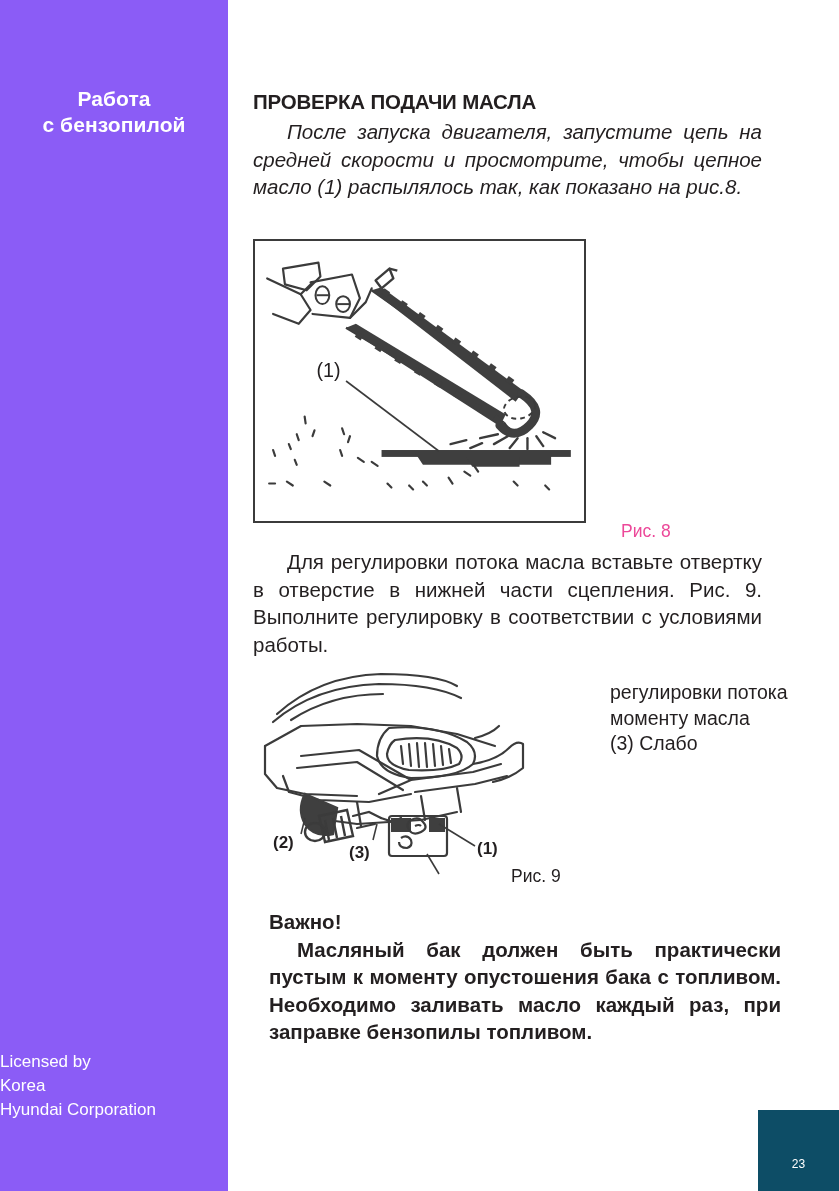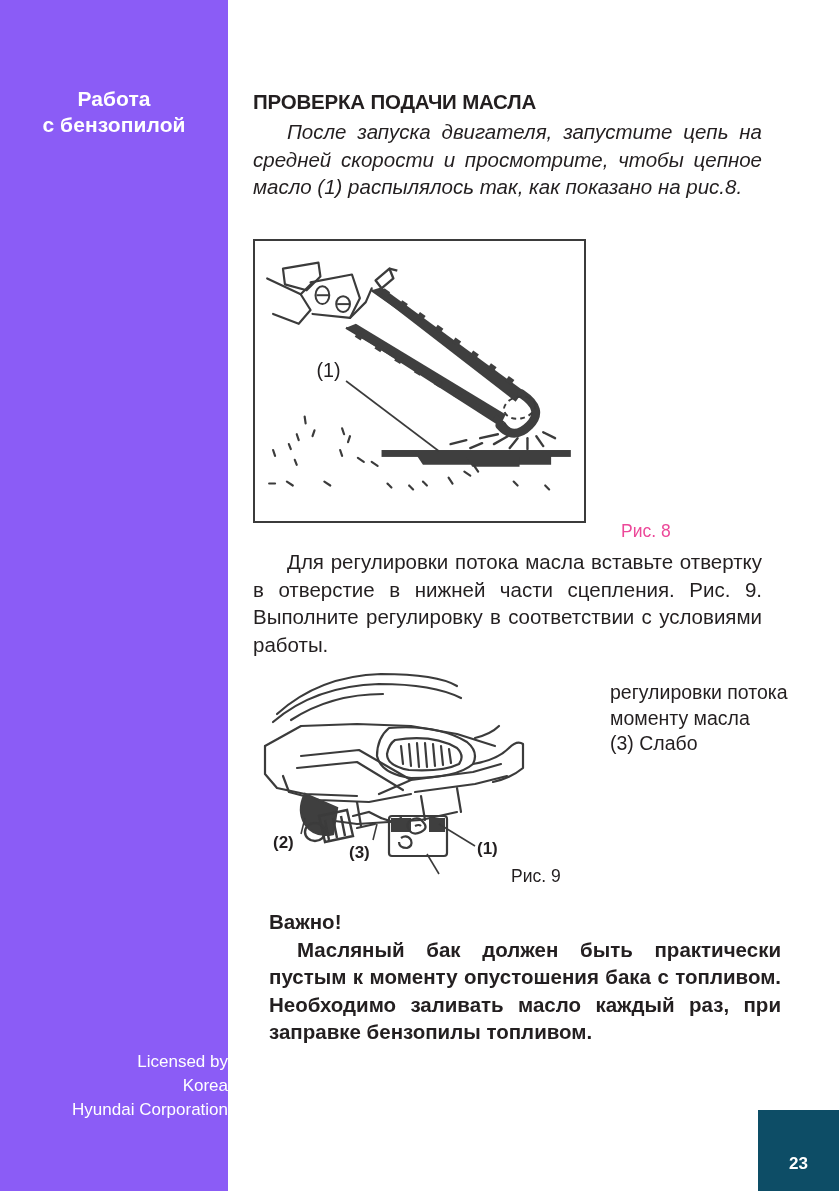--- a/index.html
+++ b/index.html
@@ -36,39 +36,39 @@
     font-weight: bold;
     line-height: 26px;
     letter-spacing: 0.1px;
   }
   .sidebar-title .line { display: block; }
   .sidebar-license {
     position: absolute;
     left: 0;
     top: 1050px;
     width: 228px;
-    text-align: right;
+    text-align: left;
     color: #ffffff;
     font-size: 17px;
     line-height: 24px;
     font-weight: normal;
   }
   .sidebar-license .line { display: block; }
 
   
   .page-number {
     position: absolute;
     right: 0;
     bottom: 0;
     width: 81px;
     height: 81px;
     background: #0d4d66;
     color: #ffffff;
-    font-size: 17px;
-    font-weight: bold;
+    font-size: 12px;
+    font-weight: normal;
     display: flex;
     align-items: center;
     justify-content: center;
     padding-top: 26px;
     box-sizing: border-box;
   }
 
   
   .content {
     position: absolute;

